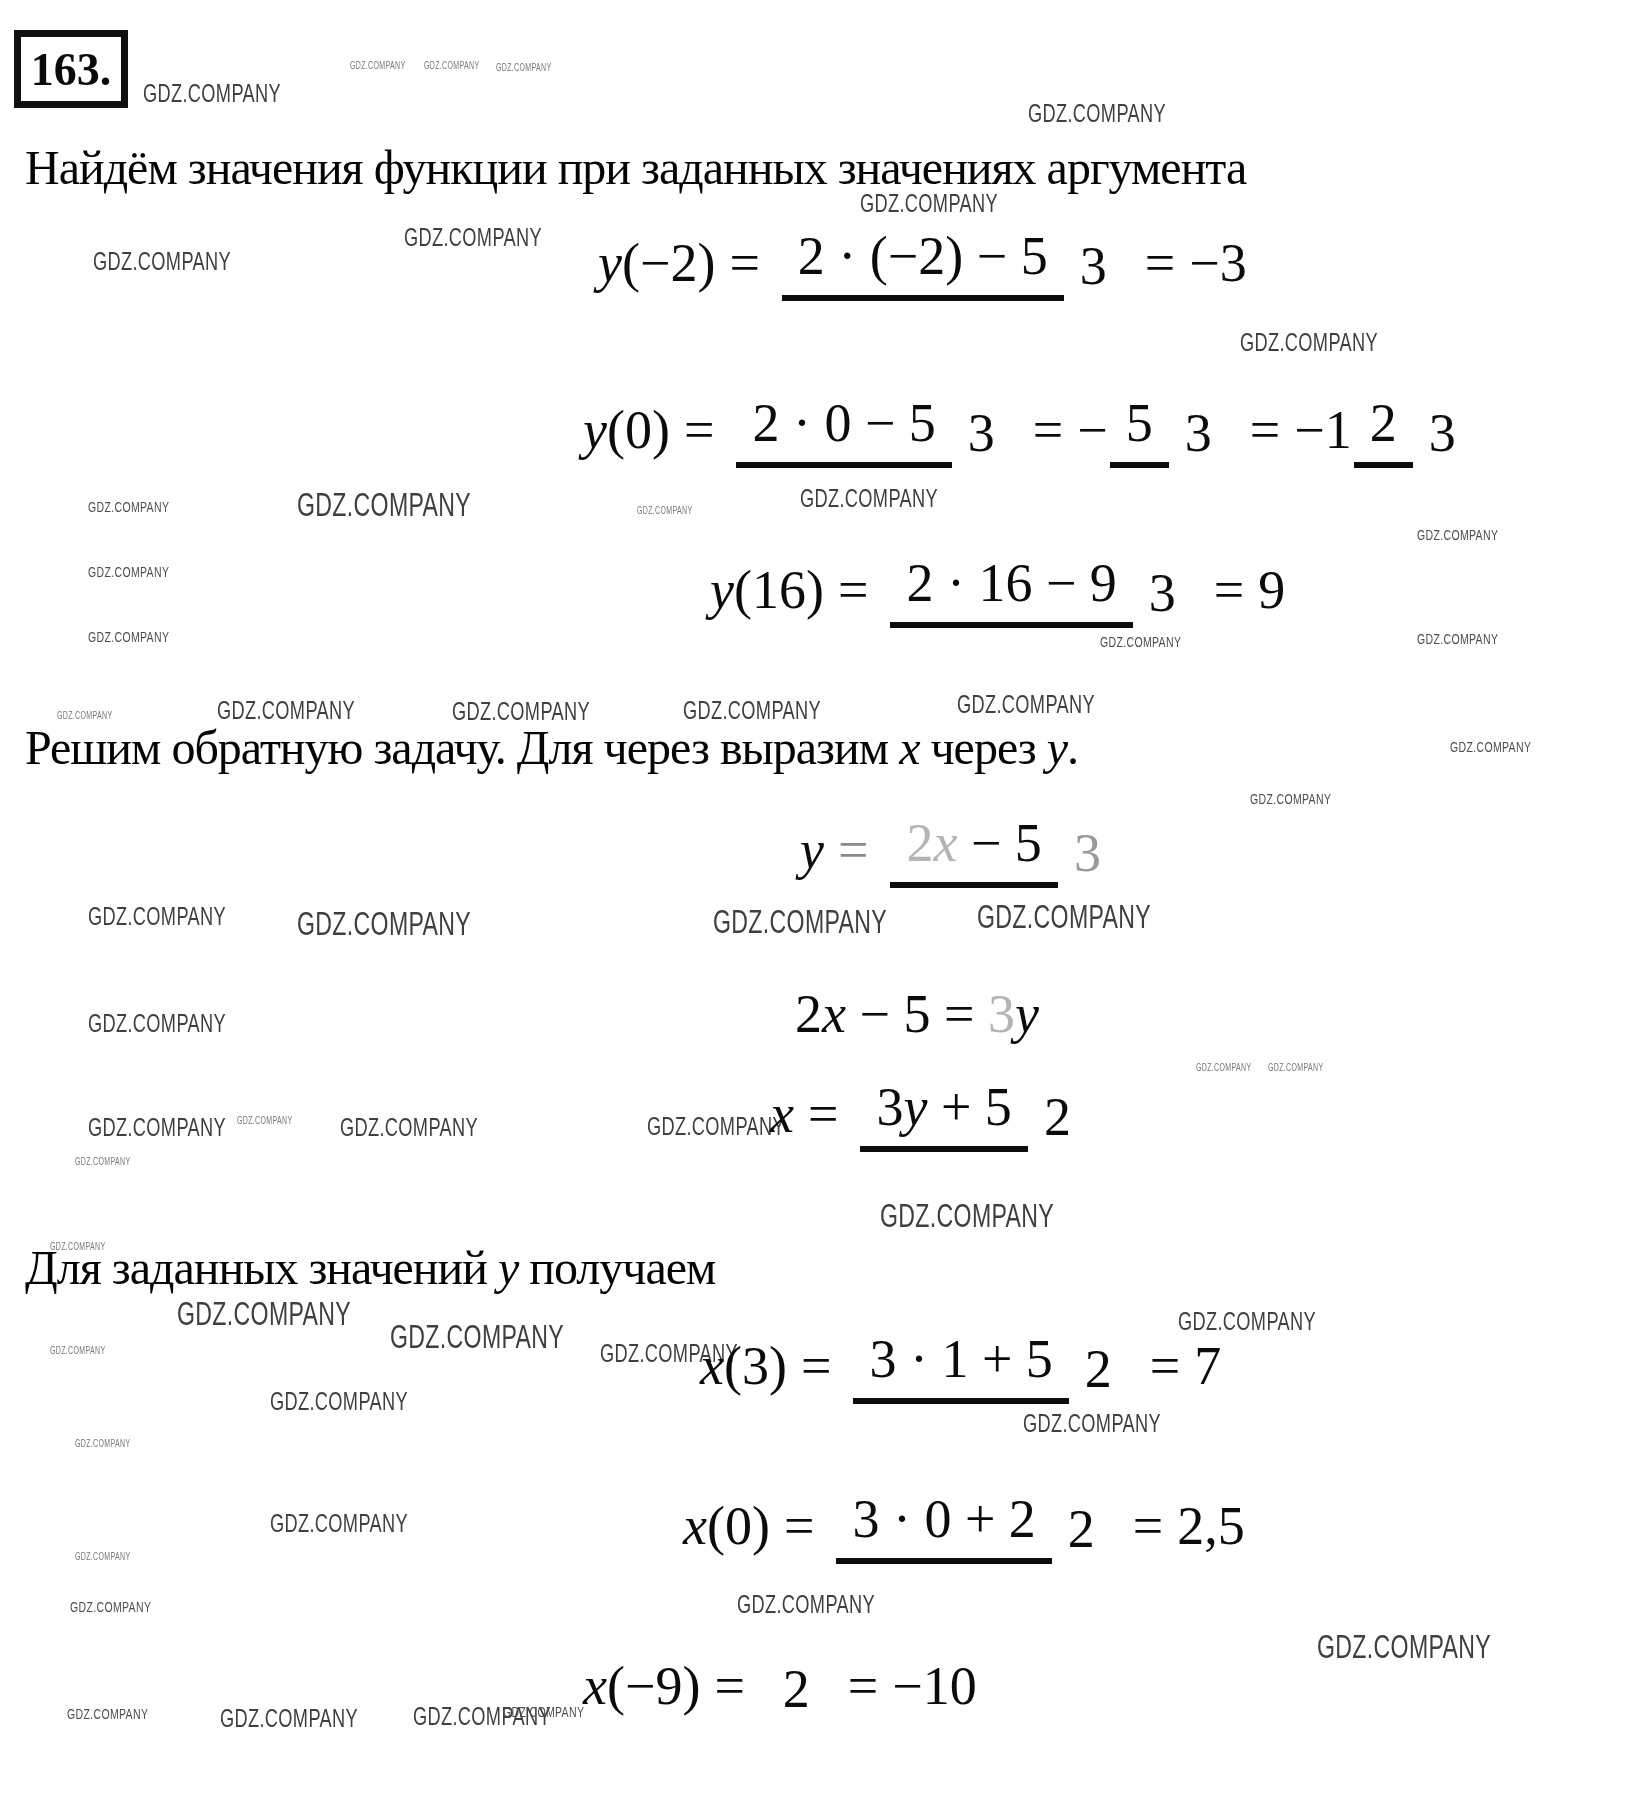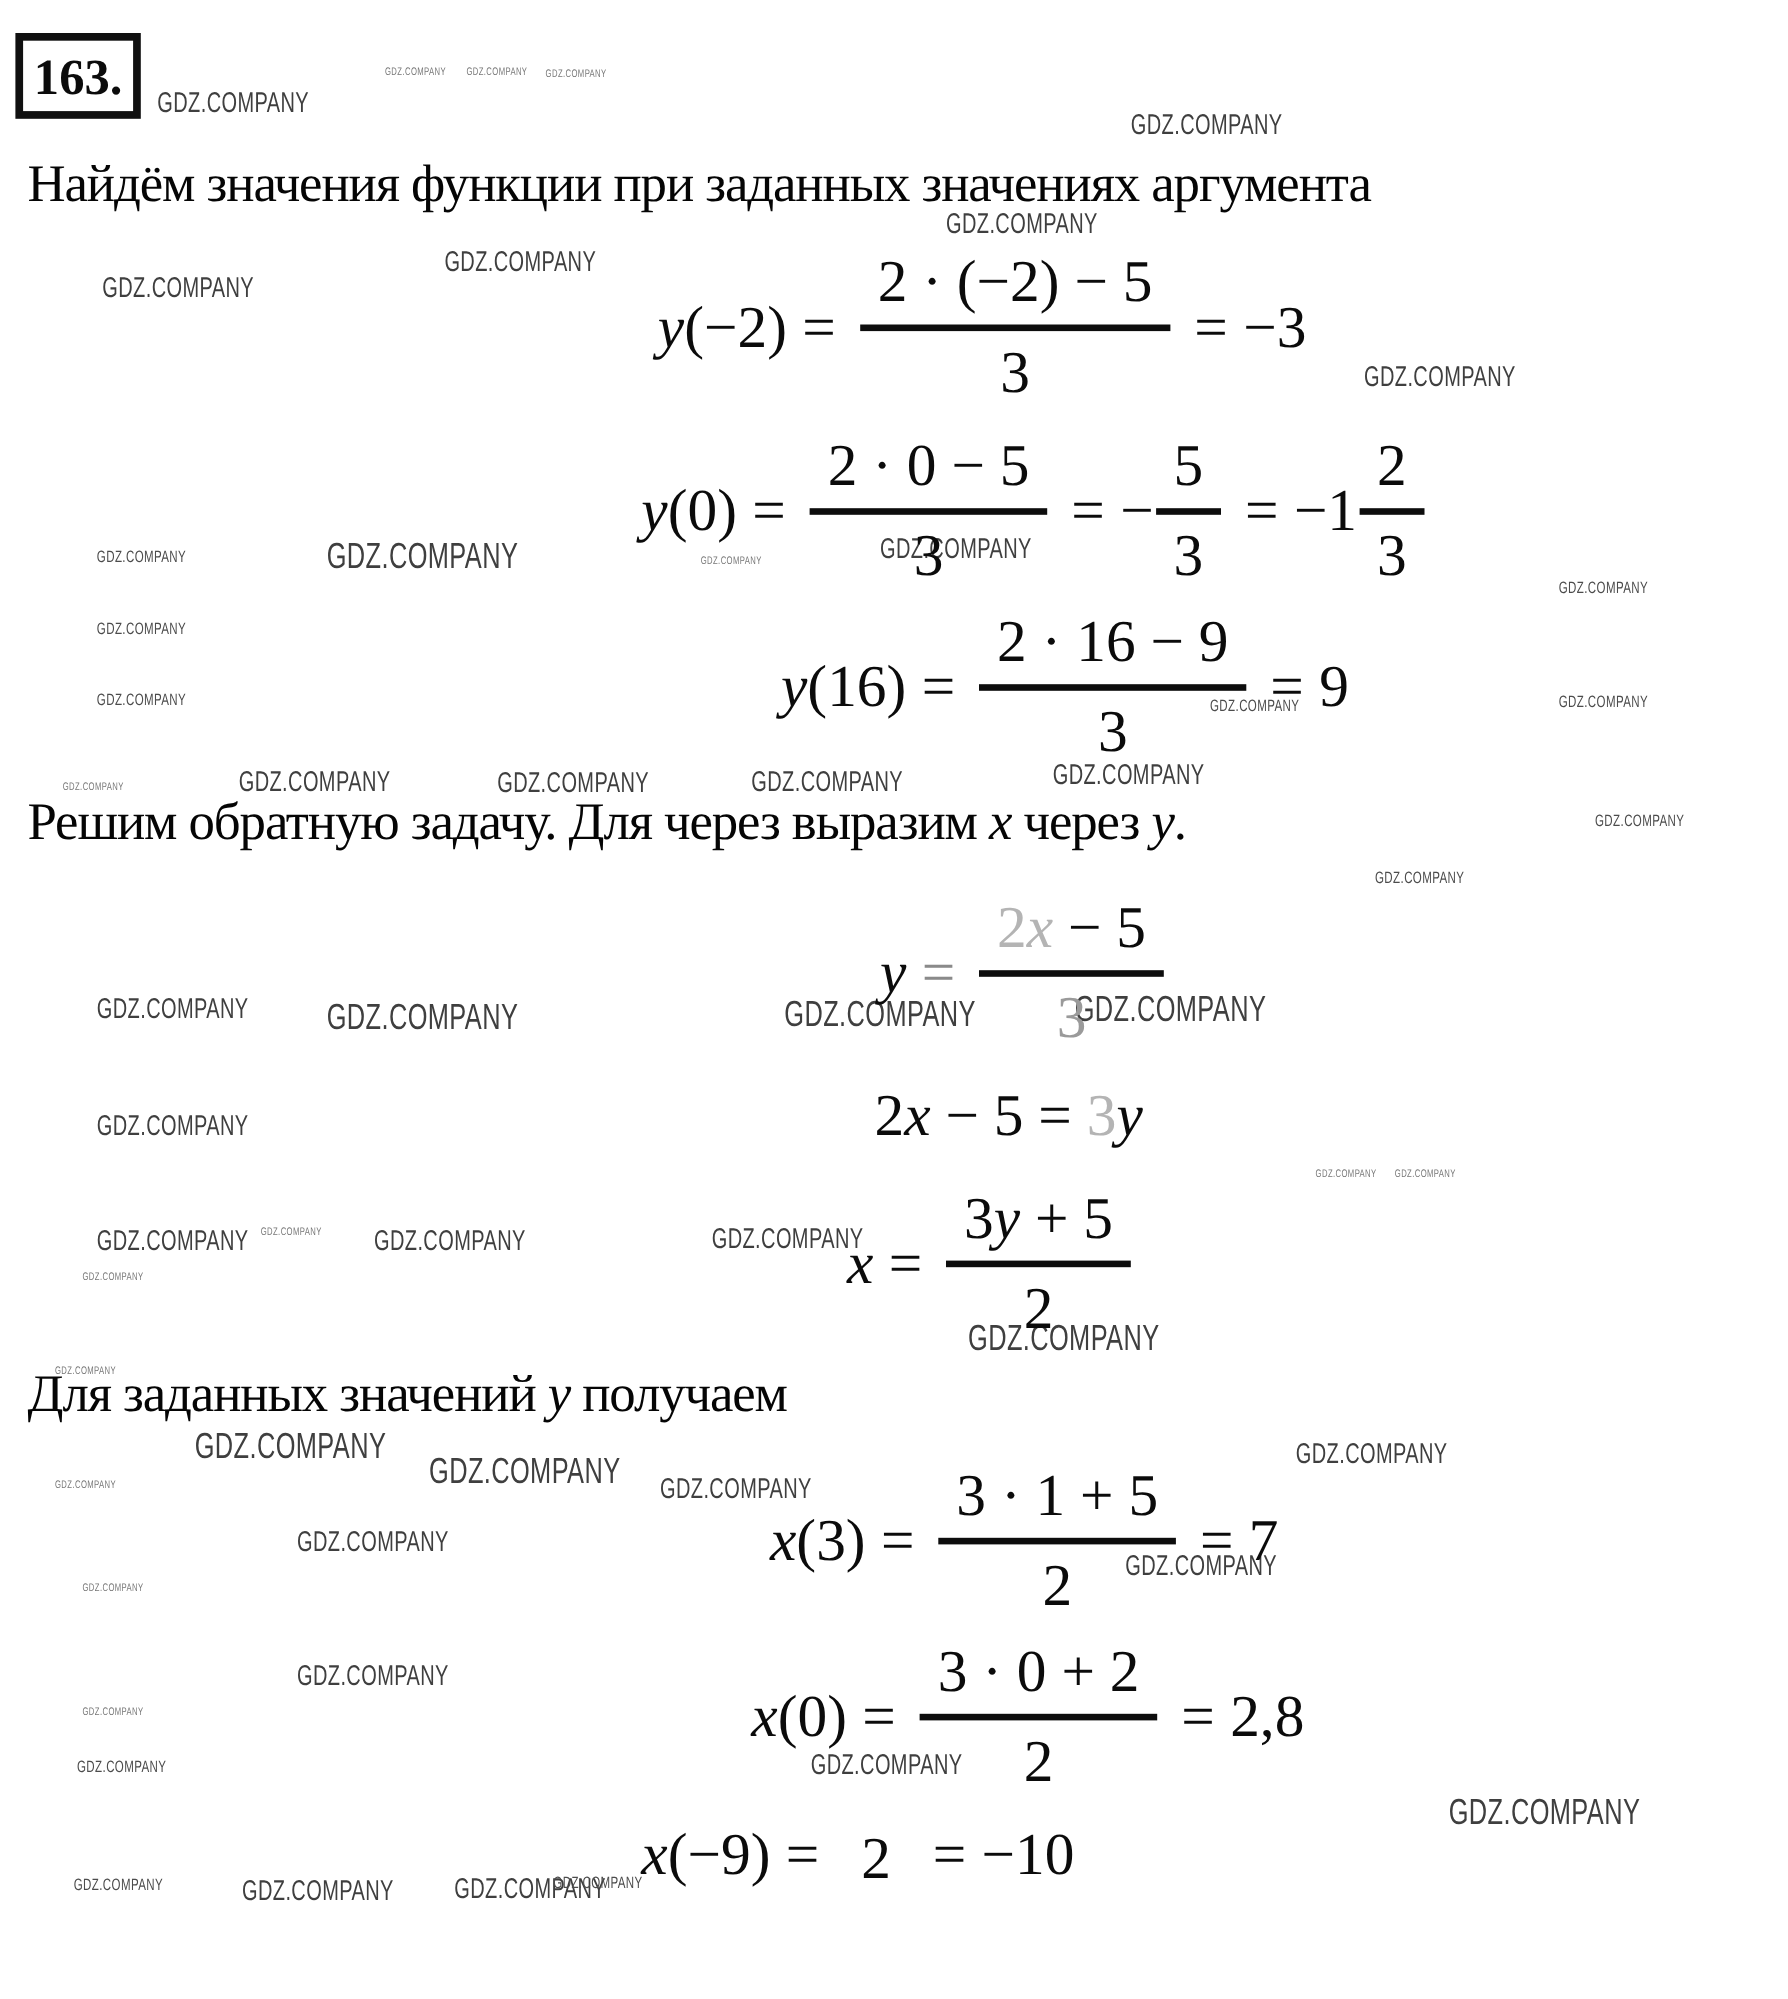--- a/index.html
+++ b/index.html
@@ -20,21 +20,21 @@
       transform:scaleX(0.70);transform-origin:left top;letter-spacing:0.5px;white-space:nowrap;}
   .wm.t{font-size:10px;color:#777;}
   .wm.s{font-size:15px;color:#4c4c4c;}
   .wm.m{font-size:26px;}
   .wm.l{font-size:33px;}
 
   
   .eq{position:absolute;display:flex;align-items:center;font-size:54px;white-space:pre;color:#0b0b0b;}
   .mvar{font-style:italic;}
   .op{padding:0 14px;}
-  .frac{display:inline-flex;flex-direction:column;align-items:center;margin:0 8px;}
+  .frac{display:inline-flex;flex-direction:row;align-items:center;margin:0 8px;}
   .fnum{padding:0 16px 8px;border-bottom:6px solid #0d0d0d;text-align:center;}
   .fden{padding:6px 16px 0;text-align:center;}
   .gray{color:#b4b4b4;}
   .gray2{color:#9a9a9a;}
   .eqgray{color:#8a8a8a;}
   .tight{margin-left:2px;}
 </style>
 </head>
 <body>
 
@@ -190,21 +190,21 @@
   </div>
 
   <div class="eq" style="left:683px;top:1488px">
     <span class="mvar">x</span><span>(0)</span>
     <span class="op">=</span>
     <span class="frac">
       <span class="fnum">3 · 0 + 2</span>
       <span class="fden">2</span>
     </span>
     <span class="op">=</span>
-    <span>2,8</span>
+    <span>2,5</span>
   </div>
 
   <div class="eq" style="left:583px;top:1652px">
     <span class="mvar">x</span><span>(−9)</span>
     <span class="op">=</span>
     <span class="frac">
       <span class="fden">2</span>
     </span>
     <span class="op">=</span>
     <span>−10</span>

